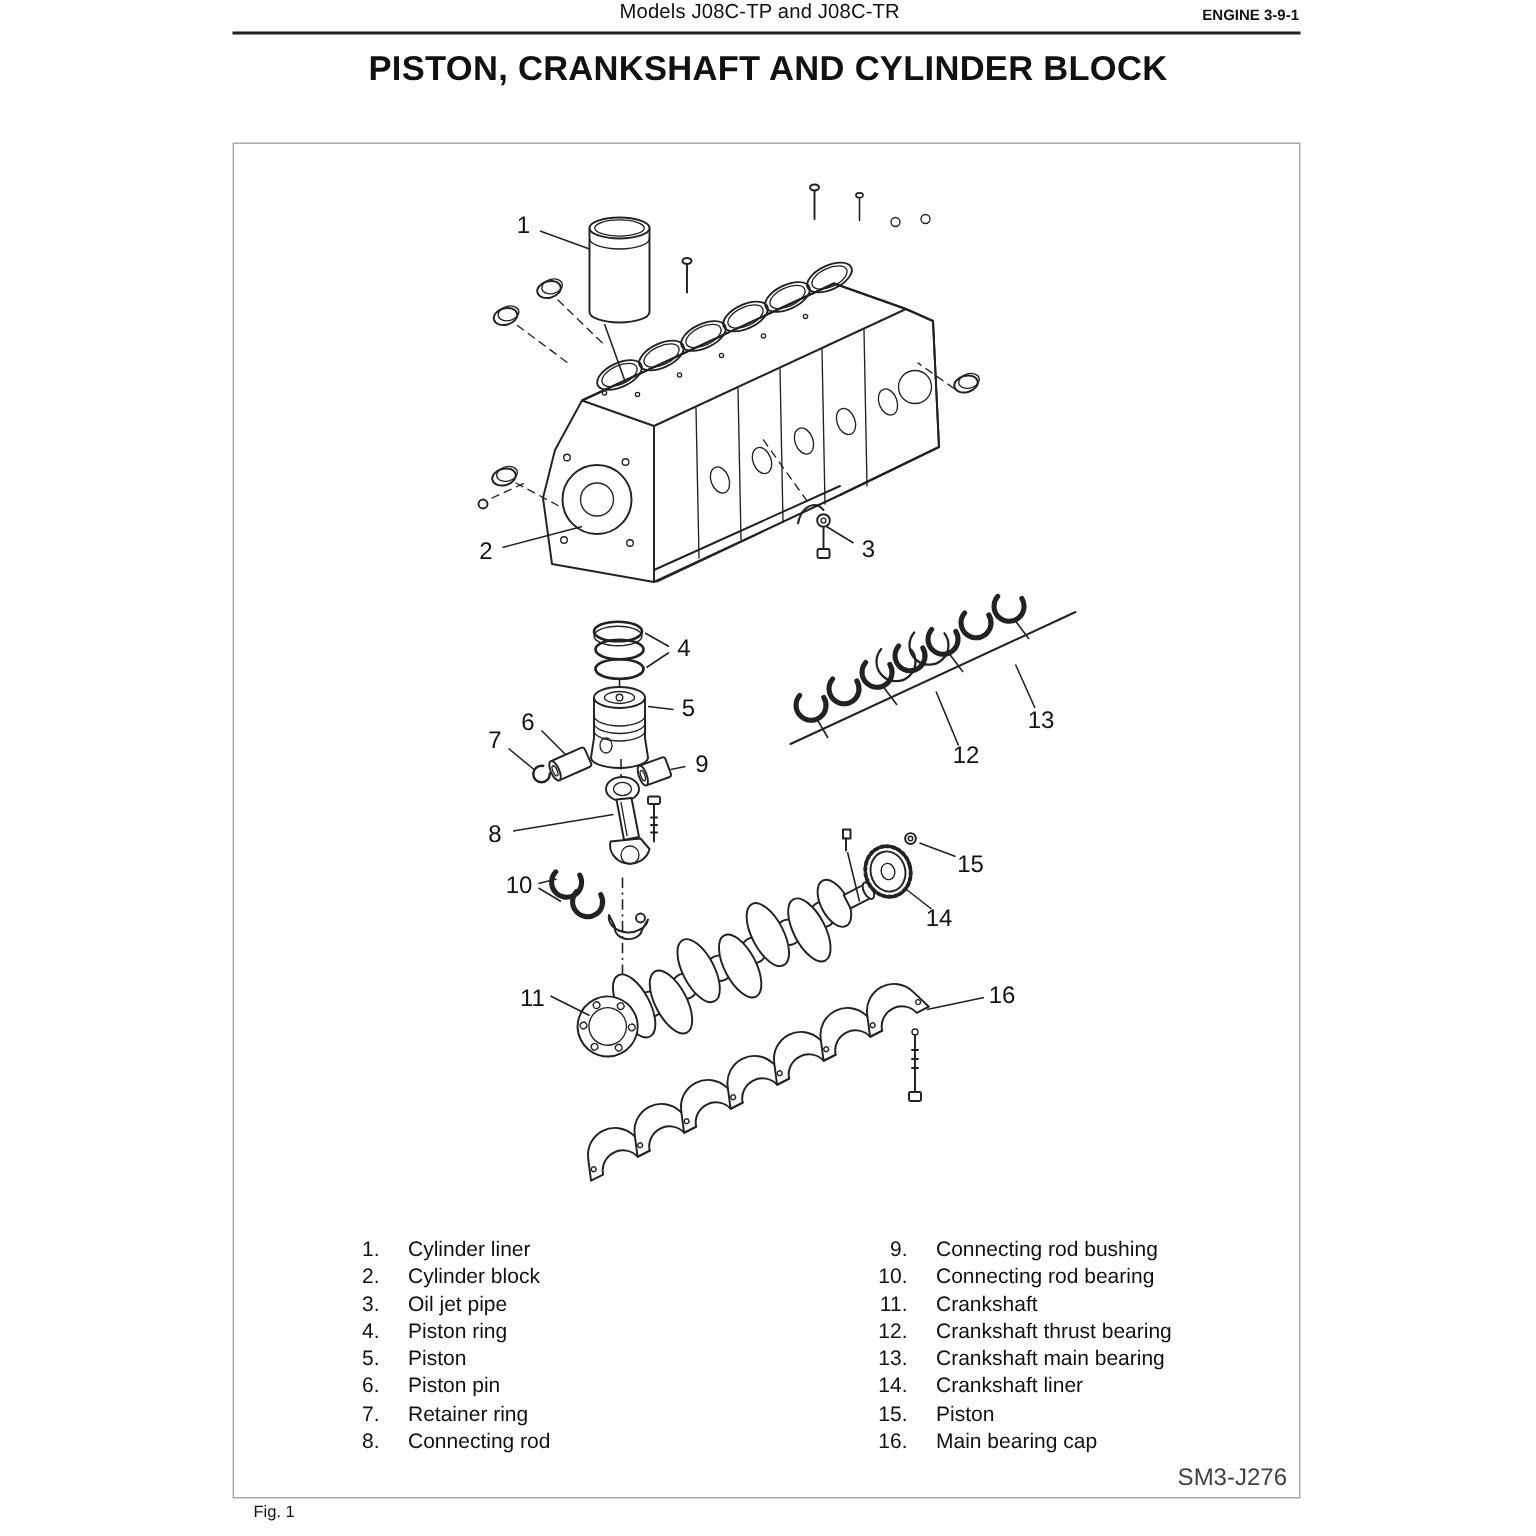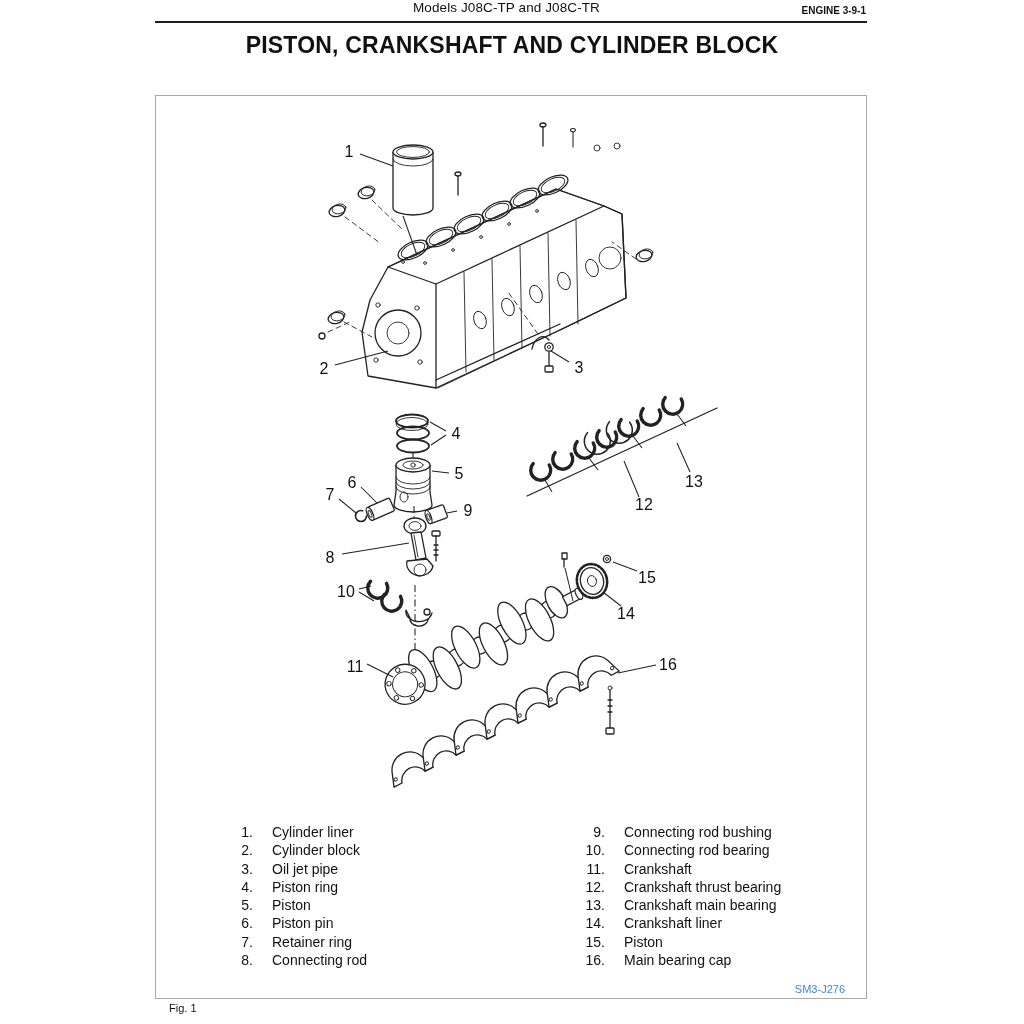--- a/index.html
+++ b/index.html
@@ -14,21 +14,21 @@
           border:1px solid #a9a9a9;background:#fff;box-sizing:border-box;}
   .figbox svg{position:absolute;left:0;top:0;}
   .plist{position:absolute;top:727px;font-size:14px;line-height:18.3px;}
   .plist-left{left:64px;}
   .plist-right{left:414px;}
   .prow{white-space:nowrap;}
   .pnum{display:inline-block;text-align:right;}
   .plist-left .pnum{width:33px;}
   .plist-right .pnum{width:35px;}
   .pname{margin-left:19px;}
-  .figcode{position:absolute;right:21px;bottom:3px;font-size:11px;color:#3b82f6;}
+  .figcode{position:absolute;right:8px;bottom:3px;font-size:16px;color:#404040;}
   .figcap{position:absolute;left:169px;top:1002px;font-size:11px;font-weight:normal;}
   
   .ln{fill:none;stroke:#222;stroke-width:1.3;stroke-linecap:round;stroke-linejoin:round;}
   .wf{fill:#fff;stroke:#222;stroke-width:1.3;stroke-linejoin:round;}
   .thin{stroke-width:.9;}
   .thick{stroke-width:3.4;}
   .dash{stroke-dasharray:5 4;stroke-width:.9;}
   .dashdot{stroke-dasharray:7 3 1.5 3;stroke-width:.9;}
   .callout{font-family:"Liberation Sans",sans-serif;font-size:16px;fill:#111;}
   .leader{stroke:#222;stroke-width:1.05;fill:none;}

